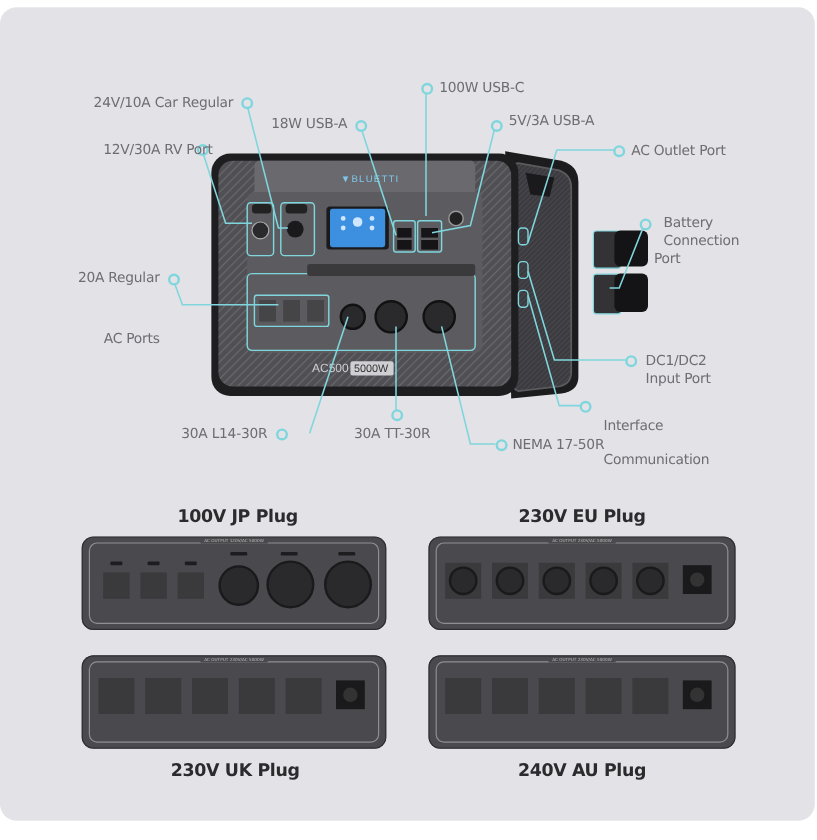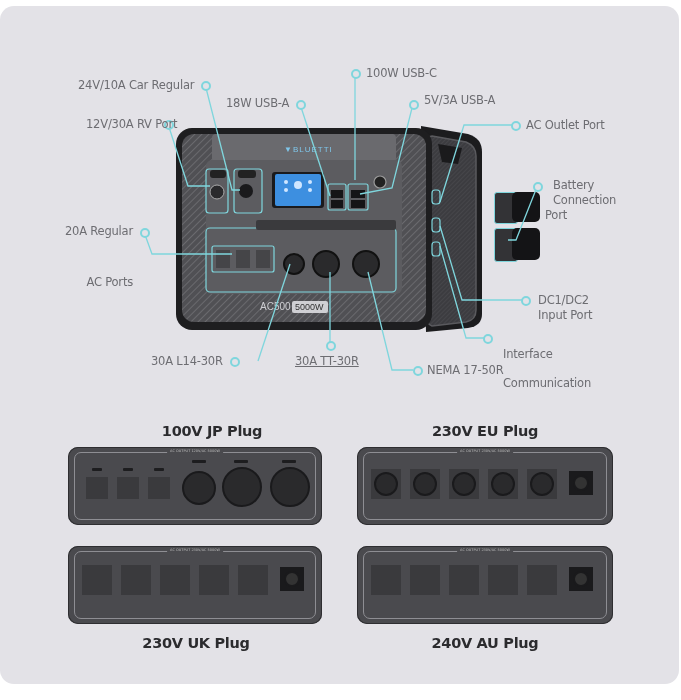--- a/index.html
+++ b/index.html
@@ -133,28 +133,28 @@
 <div class="lbl" style="left:226px;top:96px;">18W USB-A</div>
 <div class="lbl" style="left:366px;top:66px;">100W USB-C</div>
 <div class="lbl" style="left:424px;top:93px;">5V/3A USB-A</div>
 <div class="lbl" style="left:526px;top:118px;">AC Outlet Port</div>
 <div class="lbl" style="left:553px;top:178px;">Battery</div>
 <div class="lbl" style="left:553px;top:193px;">Connection</div>
 <div class="lbl" style="left:533px;top:208px;margin-left:12px;">Port</div>
 <div class="lbl r" style="left:58px;top:224px;width:75px;">20A Regular</div>
 <div class="lbl r" style="left:58px;top:239px;width:75px;margin-top:36px;">AC Ports</div>
 <div class="lbl" style="left:151px;top:354px;">30A L14-30R</div>
-<div class="lbl" style="left:295px;top:354px;text-decoration:underline;">30A TT-30R</div>
+<div class="lbl" style="left:295px;top:354px;">30A TT-30R</div>
 <div class="lbl" style="left:427px;top:363px;">NEMA 17-50R</div>
 <div class="lbl" style="left:538px;top:293px;">DC1/DC2</div>
 <div class="lbl" style="left:538px;top:308px;">Input Port</div>
 <div class="lbl" style="left:503px;top:332px;margin-top:44px;">Communication</div>
 <div class="lbl" style="left:503px;top:347px;">Interface</div>
 
-<div class="plug-title" style="left:82px;top:423px;">100V JP Plug</div>
+<div class="plug-title" style="left:68px;top:423px;">100V JP Plug</div>
 <div class="plug-title" style="left:355px;top:423px;">230V EU Plug</div>
 <div class="plug-title" style="left:66px;top:635px;text-align:center;">230V UK Plug</div>
 <div class="plug-title" style="left:355px;top:635px;">240V AU Plug</div>
 
 <div class="panel" style="left:68px;top:447px;width:254px;height:78px;">
   <div class="inner">
       <span class="cap">AC OUTPUT 120V/AC 5000W</span>
     </div>
   <div class="tag" style="left:24px;top:21px;width:10px;"></div>
   <div class="sock" style="left:18px;top:30px;width:22px;height:22px;"></div>

